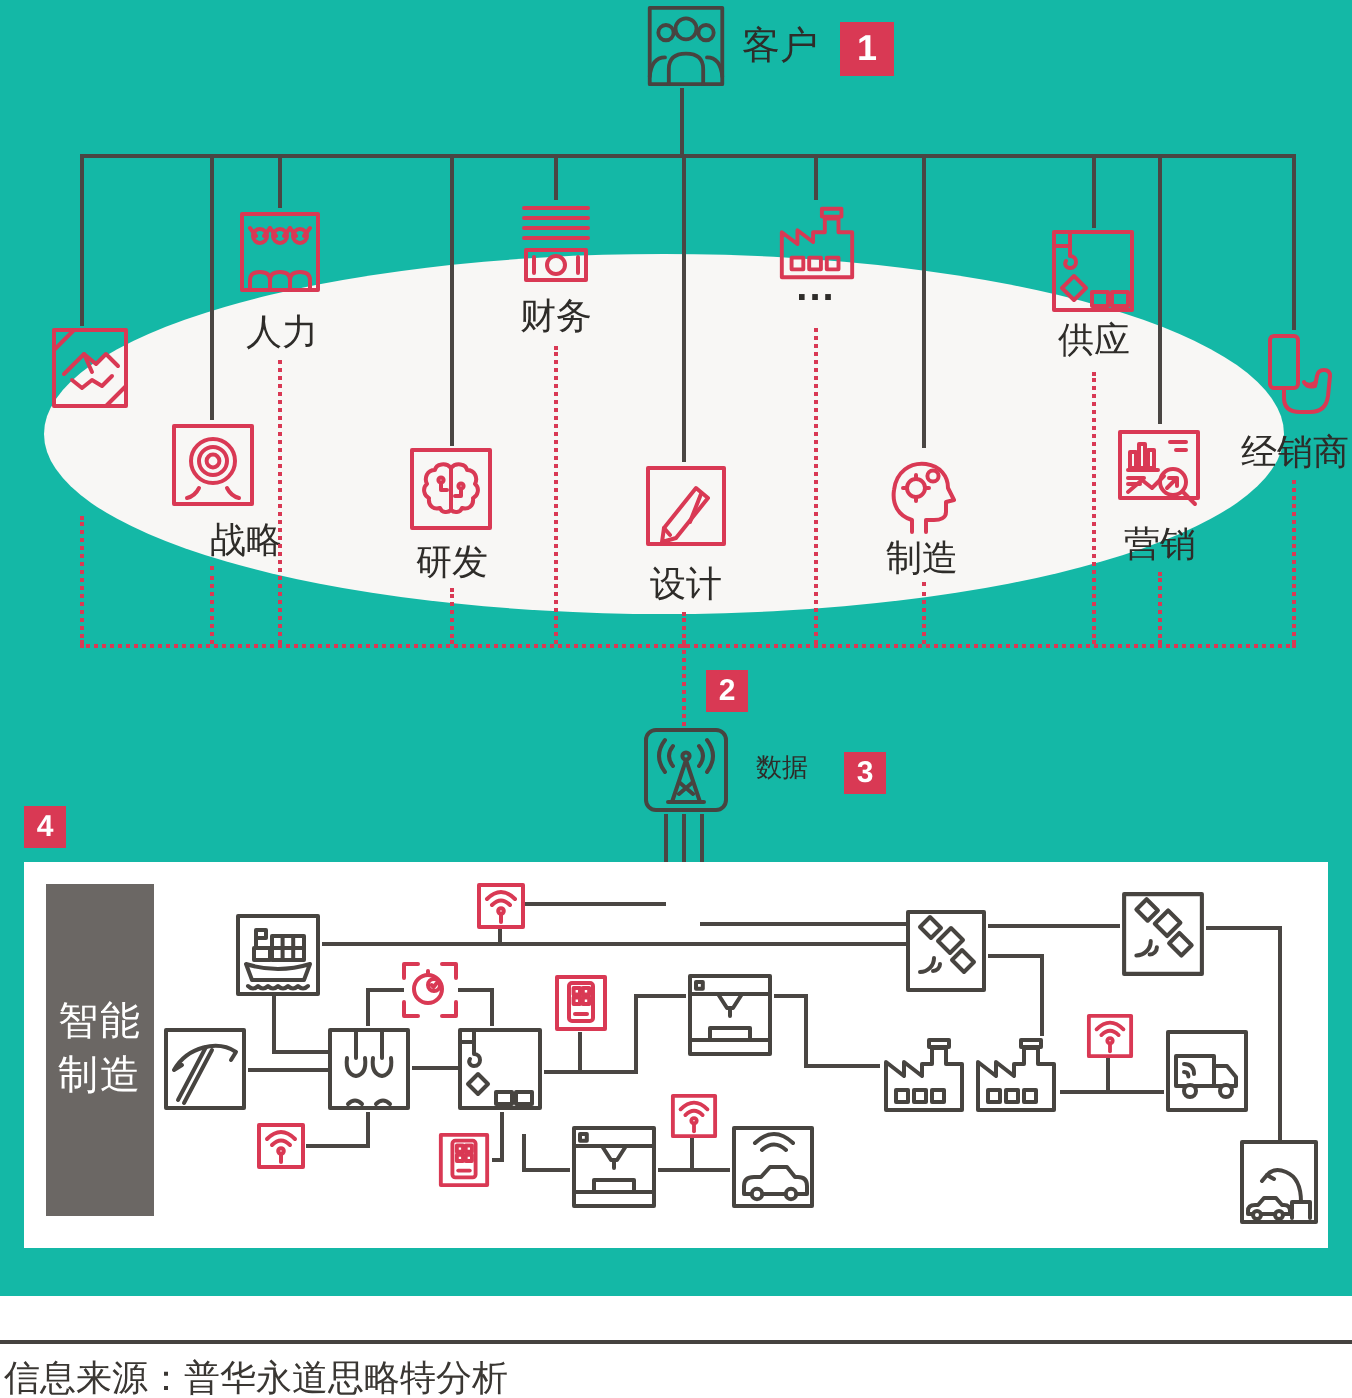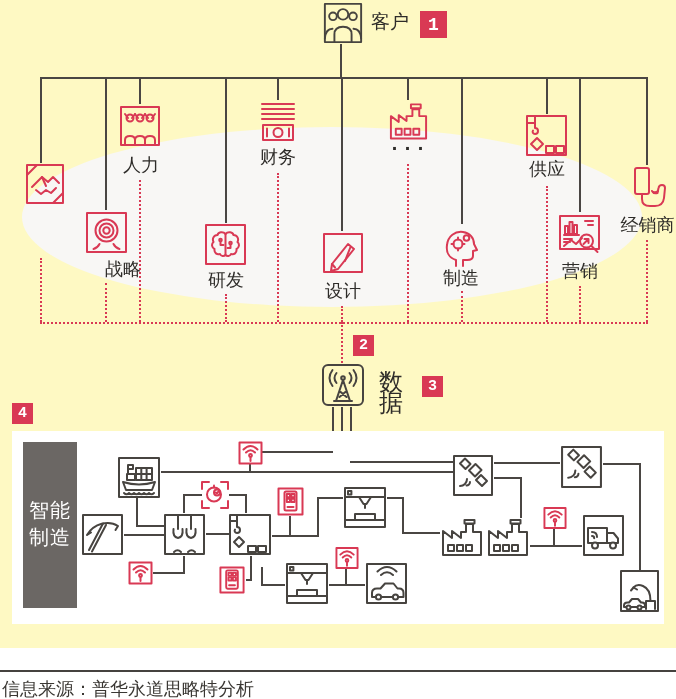--- a/index.html
+++ b/index.html
@@ -1,17 +1,17 @@
 <!DOCTYPE html>
 <html><head>
 <meta charset="utf-8">
 <style>
   html,body{margin:0;padding:0;background:#e9e7e4}
-  .canvas{position:relative;width:676px;height:699px;background:#fef9c3;overflow:hidden;
-          font-family:Liberation Mono, monospace}
+  .canvas{position:relative;width:676px;height:699px;background:#14b8a6;overflow:hidden;
+          font-family:Liberation Sans, sans-serif}
   .ellipse{position:absolute;left:22px;top:127px;width:620px;height:180px;background:#f8f7f5;border-radius:50%}
   b{position:absolute;display:block}
   .ln{background:#4a4643}
   .dtv{border-left:2px dotted #d93954}
   .dth{border-top:2px dotted #d93954}
   .badge{position:absolute;background:#d93954;color:#fff;font-weight:bold;
          display:flex;align-items:center;justify-content:center;font-size:15px}
   .lbl{position:absolute;color:#2e2c29;font-size:18px;font-weight:500;text-align:center;
        white-space:pre-line;line-height:21px}
   .ic{position:absolute}
@@ -200,21 +200,21 @@
 
   <div class="badge" style="left:353px;top:335px;width:21px;height:21px">2</div>
   <span class="ic dark" style="left:321px;top:363px">
     <svg width="44" height="44" viewBox="0 0 44 44">
       <rect x="2" y="2" width="40" height="40" rx="5"></rect>
       <circle cx="22" cy="15" r="1.8"></circle>
       <path d="M22 17 L15 38 M22 17 L29 38 M18.5 28 L25.5 34 M25.5 28 L18.5 34 M13 38 H31"></path>
       <path d="M15.5 10 q-4 5 0 10 M11.5 7 q-6 8 0 16 M28.5 10 q4 5 0 10 M32.5 7 q6 8 0 16"></path>
     </svg>
   </span>
-  <div class="lbl" style="left:369px;top:373px;width:44px;font-size:24px">数据</div>
+  <div class="lbl" style="left:369px;top:373px;width:44px;font-size:13px">数据</div>
   <div class="badge" style="left:422px;top:376px;width:21px;height:21px">3</div>
 
   <b class="ln" style="left:332px;top:407px;width:2px;height:65px"></b>
   <b class="ln" style="left:341px;top:407px;width:2px;height:65px"></b>
   <b class="ln" style="left:350px;top:407px;width:2px;height:55px"></b>
 
   <div class="badge" style="left:12px;top:403px;width:21px;height:21px">4</div>
   <div class="box4"></div>
   <div class="sidebar">
     <div class="lbl">智能

